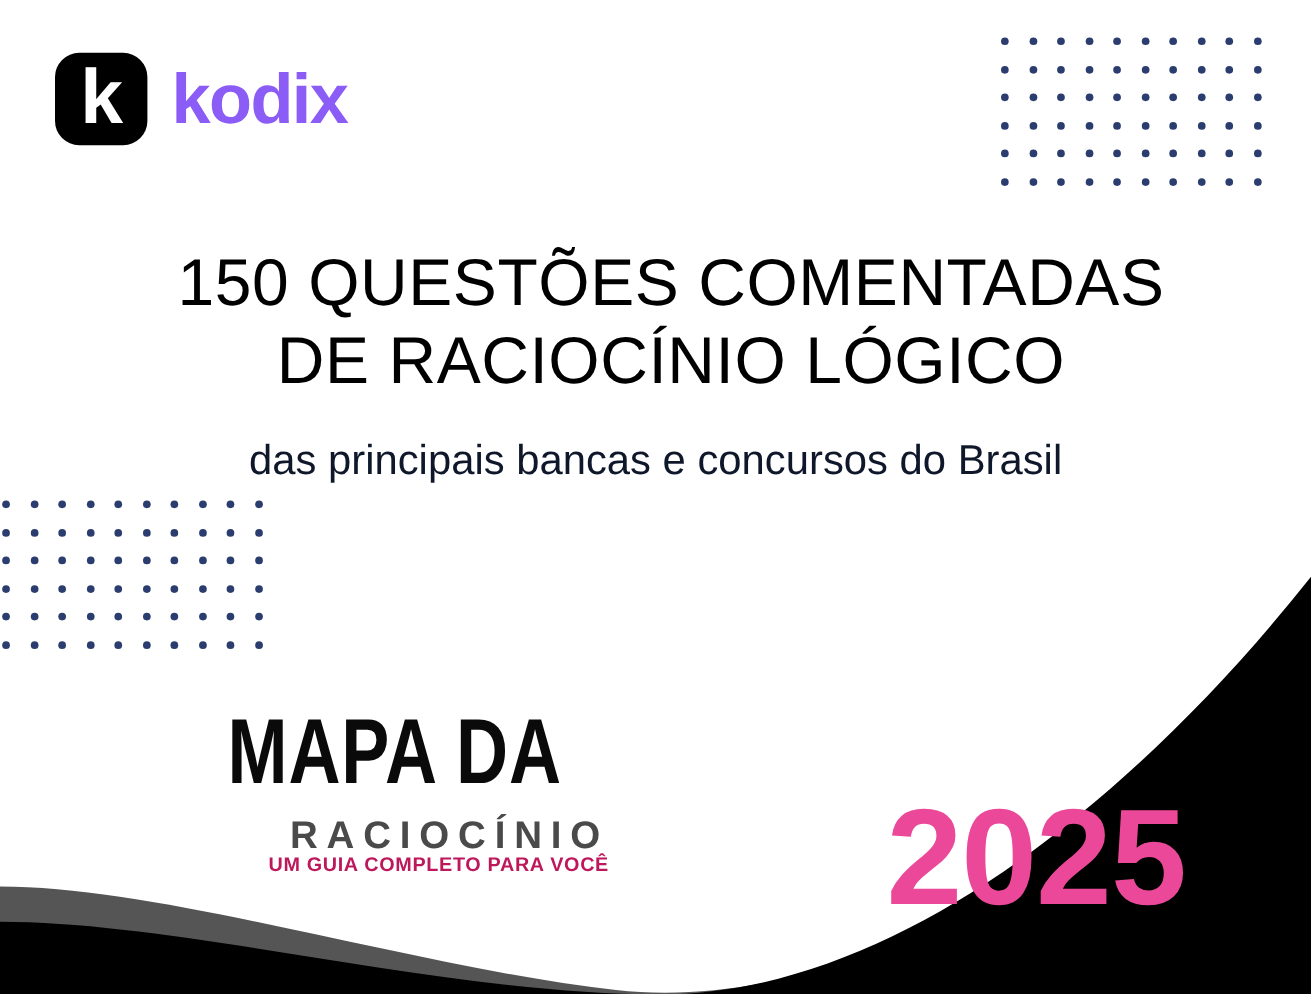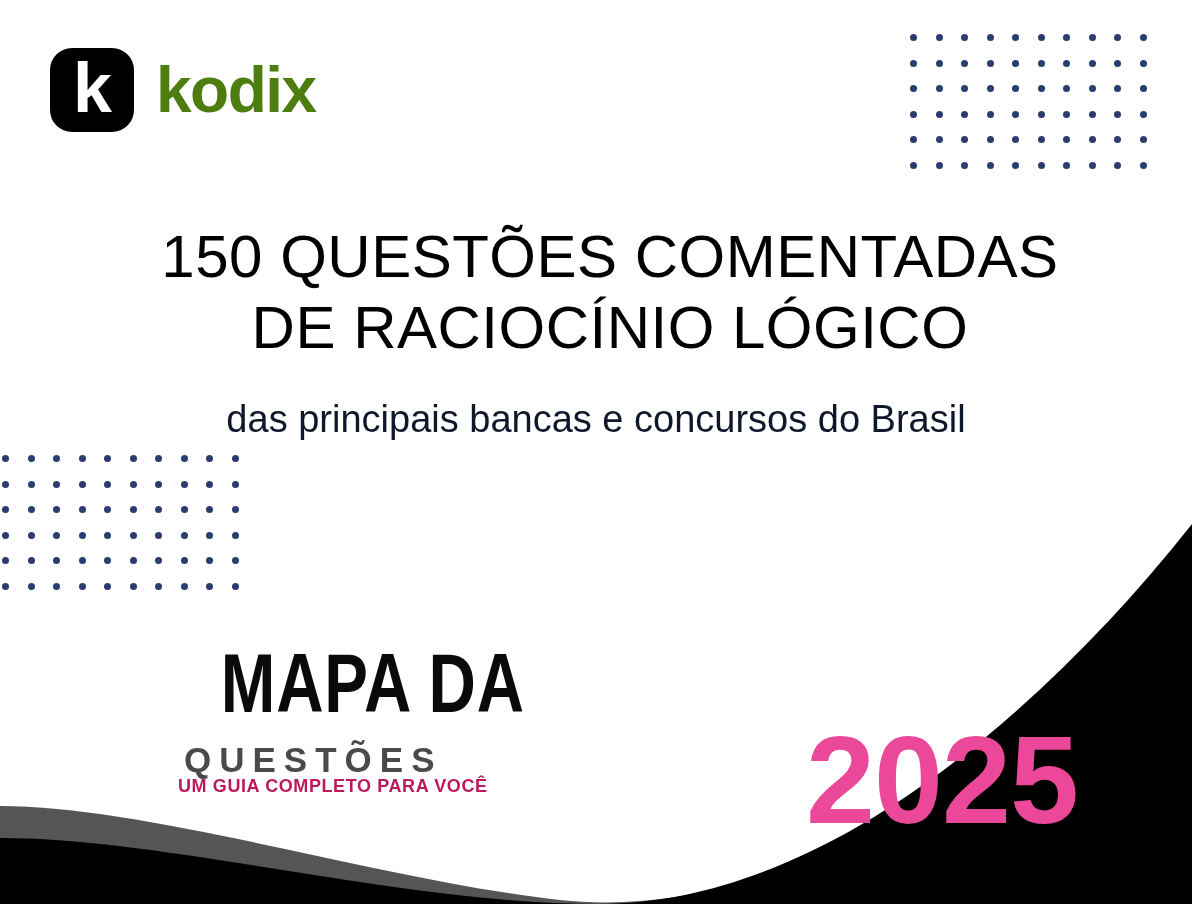--- a/index.html
+++ b/index.html
@@ -83,21 +83,21 @@
     font-size: 70px;
     font-weight: 700;
     line-height: 1;
     letter-spacing: -1px;
     padding-bottom: 4px;
     box-sizing: border-box;
   }
   #logo-wordmark {
     font-size: 64px;
     font-weight: 700;
-    color: #4d7c0f;
+    color: #8b5cf6;
     letter-spacing: -1.5px;
     line-height: 1;
   }
 
   
   #headline-block {
     position: absolute;
     top: 222px;
     left: 0;
     width: 1192px;
@@ -124,23 +124,23 @@
     color: #0f172a;
     letter-spacing: 0px;
     z-index: 4;
     white-space: nowrap;
   }
 
   
   #brand-block {
     position: absolute;
     top: 645px;
-    left: 178px;
-    z-index: 4;
-    text-align: left;
+    left: 164px;
+    z-index: 4;
+    text-align: right;
   }
   #brand-title {
     font-size: 84px;
     font-weight: 700;
     color: #0a0a0a;
     line-height: 0.92;
     letter-spacing: 1px;
     transform: scaleX(0.78);
     transform-origin: center;
     white-space: nowrap;
@@ -323,19 +323,19 @@
 
   <div id="headline-block">
     <div class="headline-line">150 QUESTÕES COMENTADAS</div>
     <div class="headline-line">DE RACIOCÍNIO LÓGICO</div>
   </div>
 
   <div id="subtitle">das principais bancas e concursos do Brasil</div>
 
   <div id="brand-block">
     <div id="brand-title">MAPA DA</div>
-    <div id="brand-sub">QUESTÕES</div>
+    <div id="brand-sub">RACIOCÍNIO</div>
     <div id="brand-tag">UM GUIA COMPLETO PARA VOCÊ</div>
   </div>
 
   <div id="year-label">2025</div>
 
 </div>
 
 </body></html>

